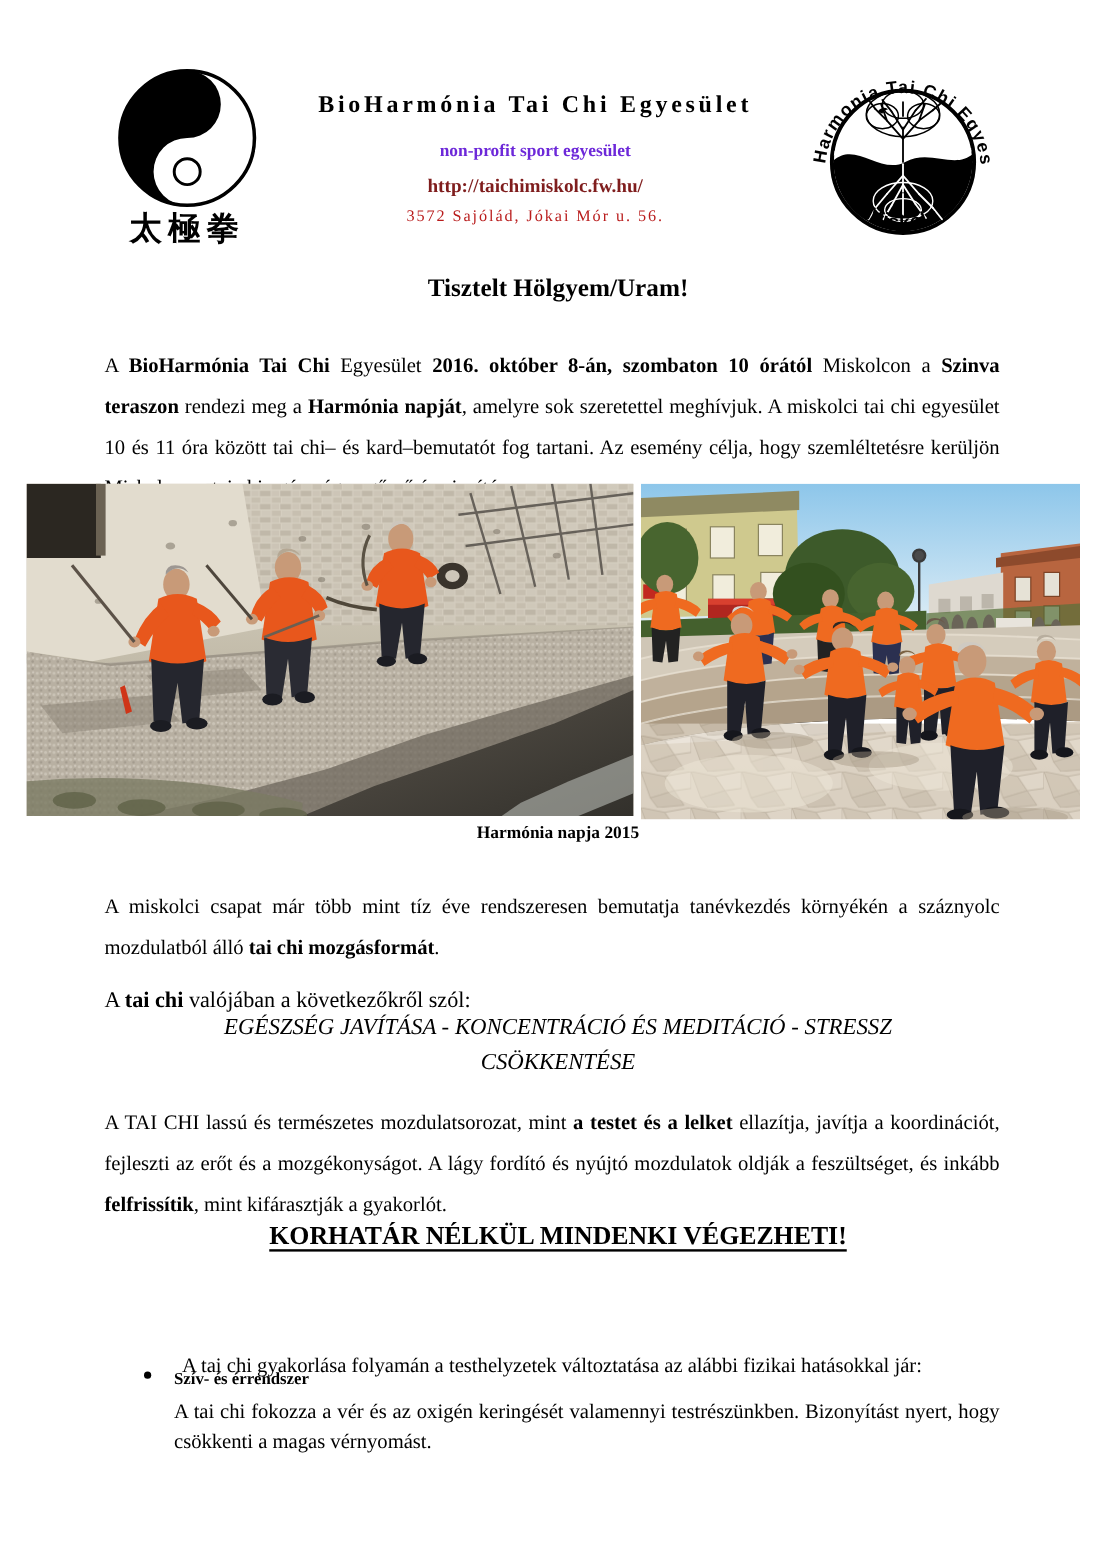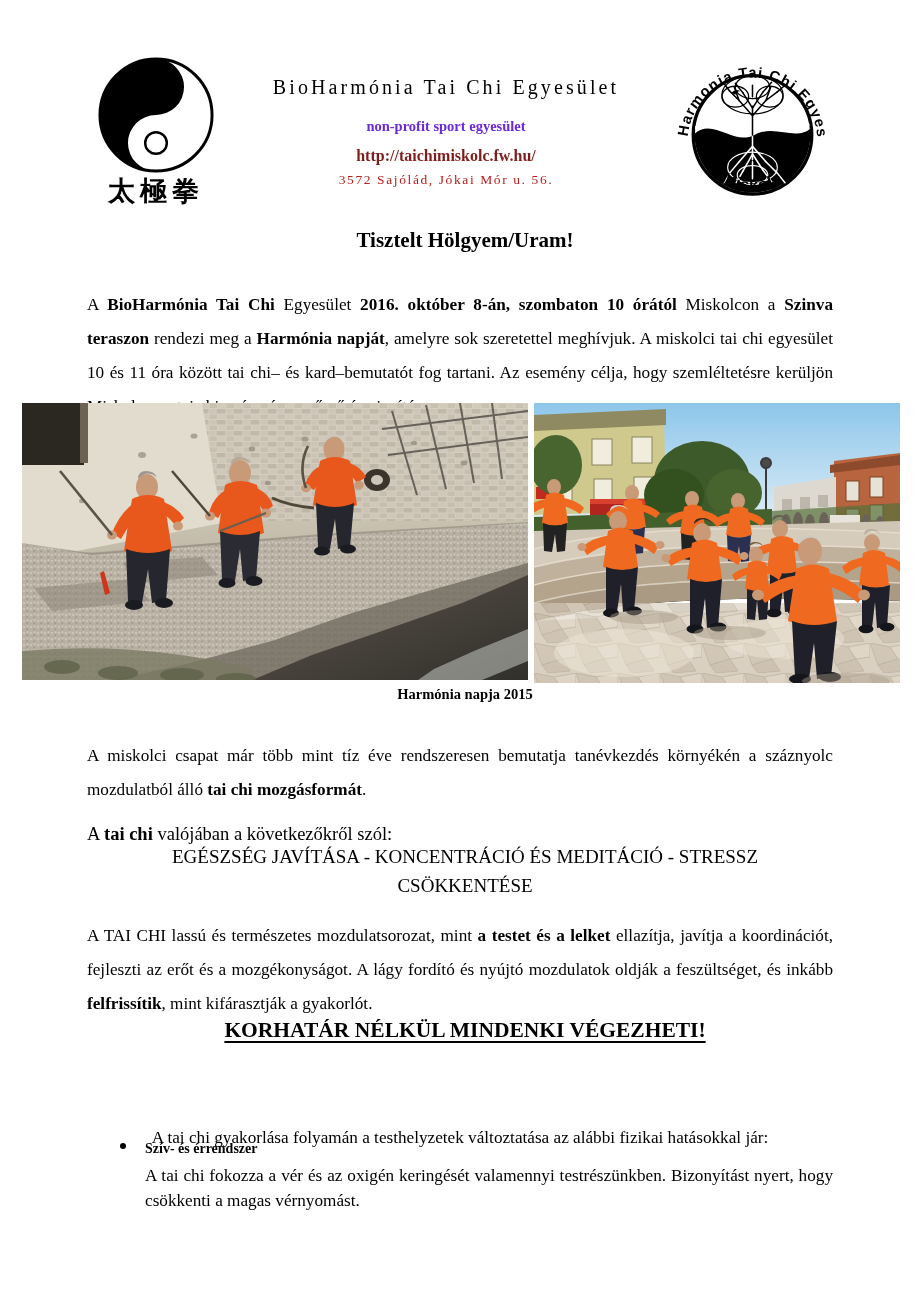--- a/index.html
+++ b/index.html
@@ -50,21 +50,21 @@
 
   .header-center {
     position: absolute;
     left: 222px; top: 76px;
     width: 448px;
     text-align: center;
   }
   .org-name {
     font-family: "Liberation Serif", serif;
     font-size: 20px;
-    font-weight: normal;
+    font-weight: bold;
     letter-spacing: 3.1px;
     white-space: nowrap;
     color: #000;
   }
   .org-sub {
     font-family: "Liberation Serif", serif;
     font-size: 14.5px;
     font-weight: bold;
     margin-top: 19px;
     color: #6d28d9;
@@ -142,20 +142,21 @@
     top: 800px;
     font-size: 18.5px;
     line-height: 30px;
   }
 
   .motto {
     position: absolute;
     left: 120px; top: 842px;
     width: 690px;
     text-align: center;
+    font-style: italic;
     font-size: 19px;
     line-height: 29px;
   }
 
   #para-desc { top: 902px; }
 
   .banner-heading {
     position: absolute;
     left: 70px; top: 1018px;
     width: 790px;

